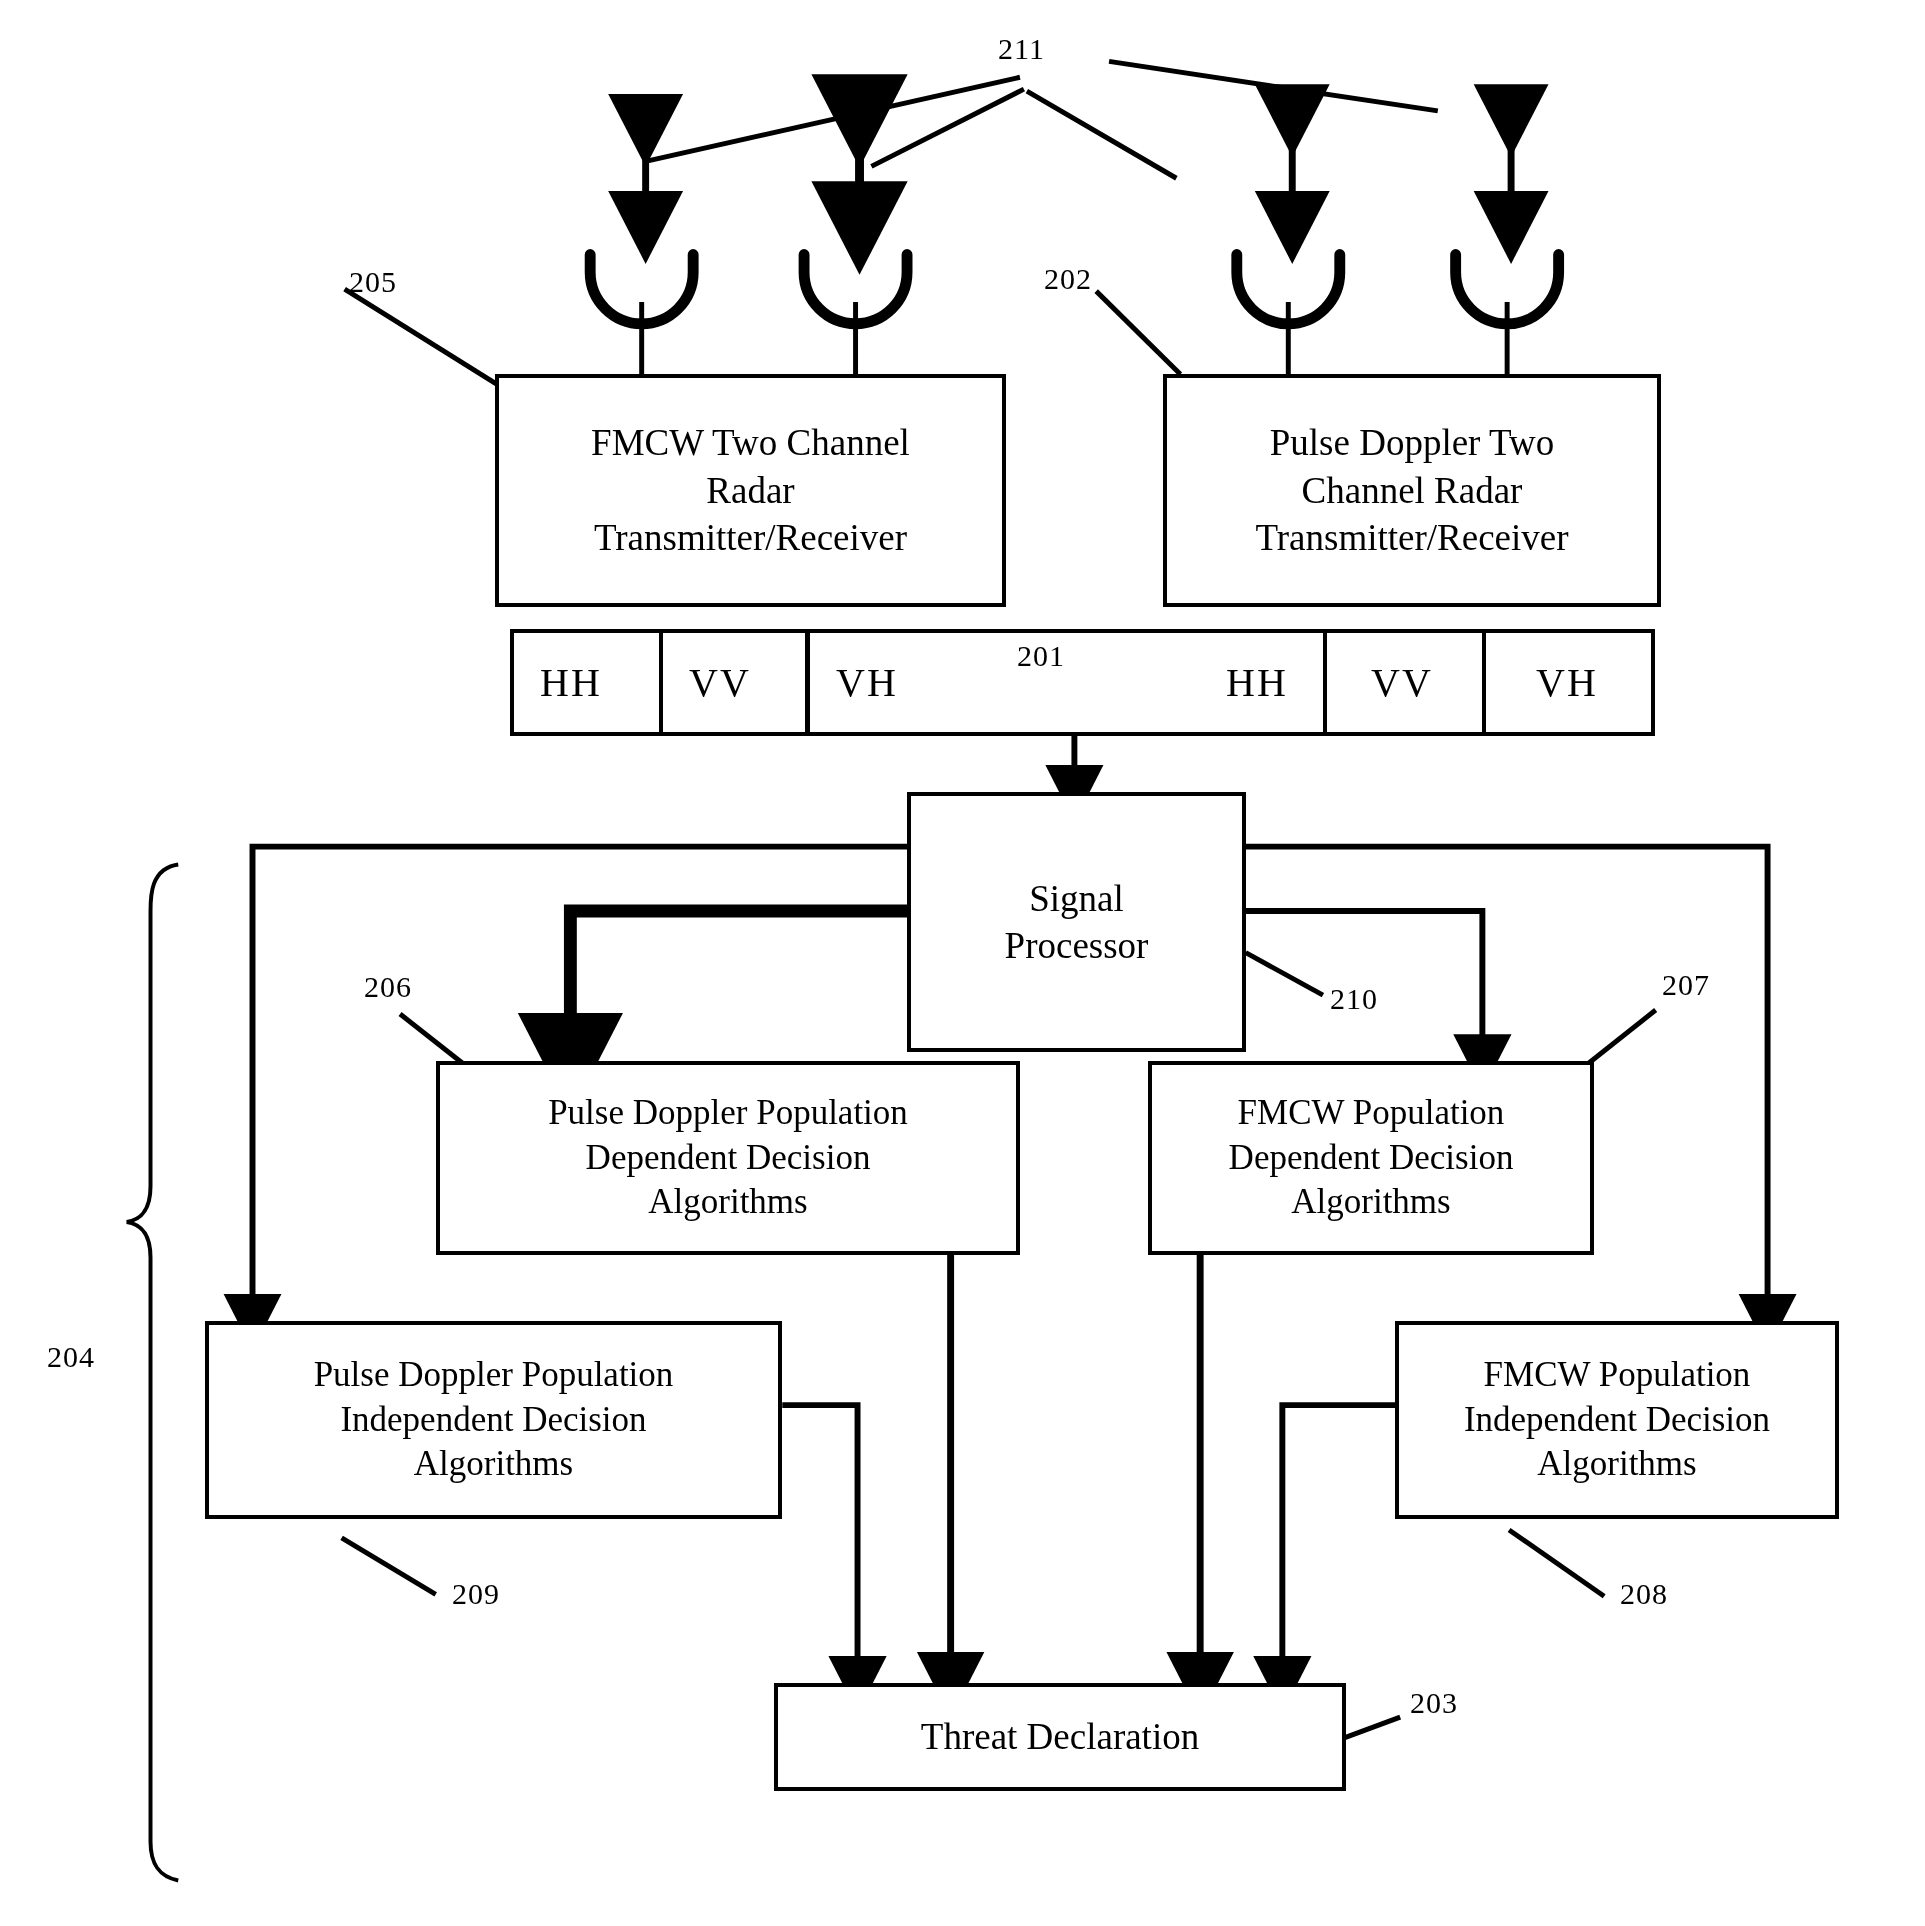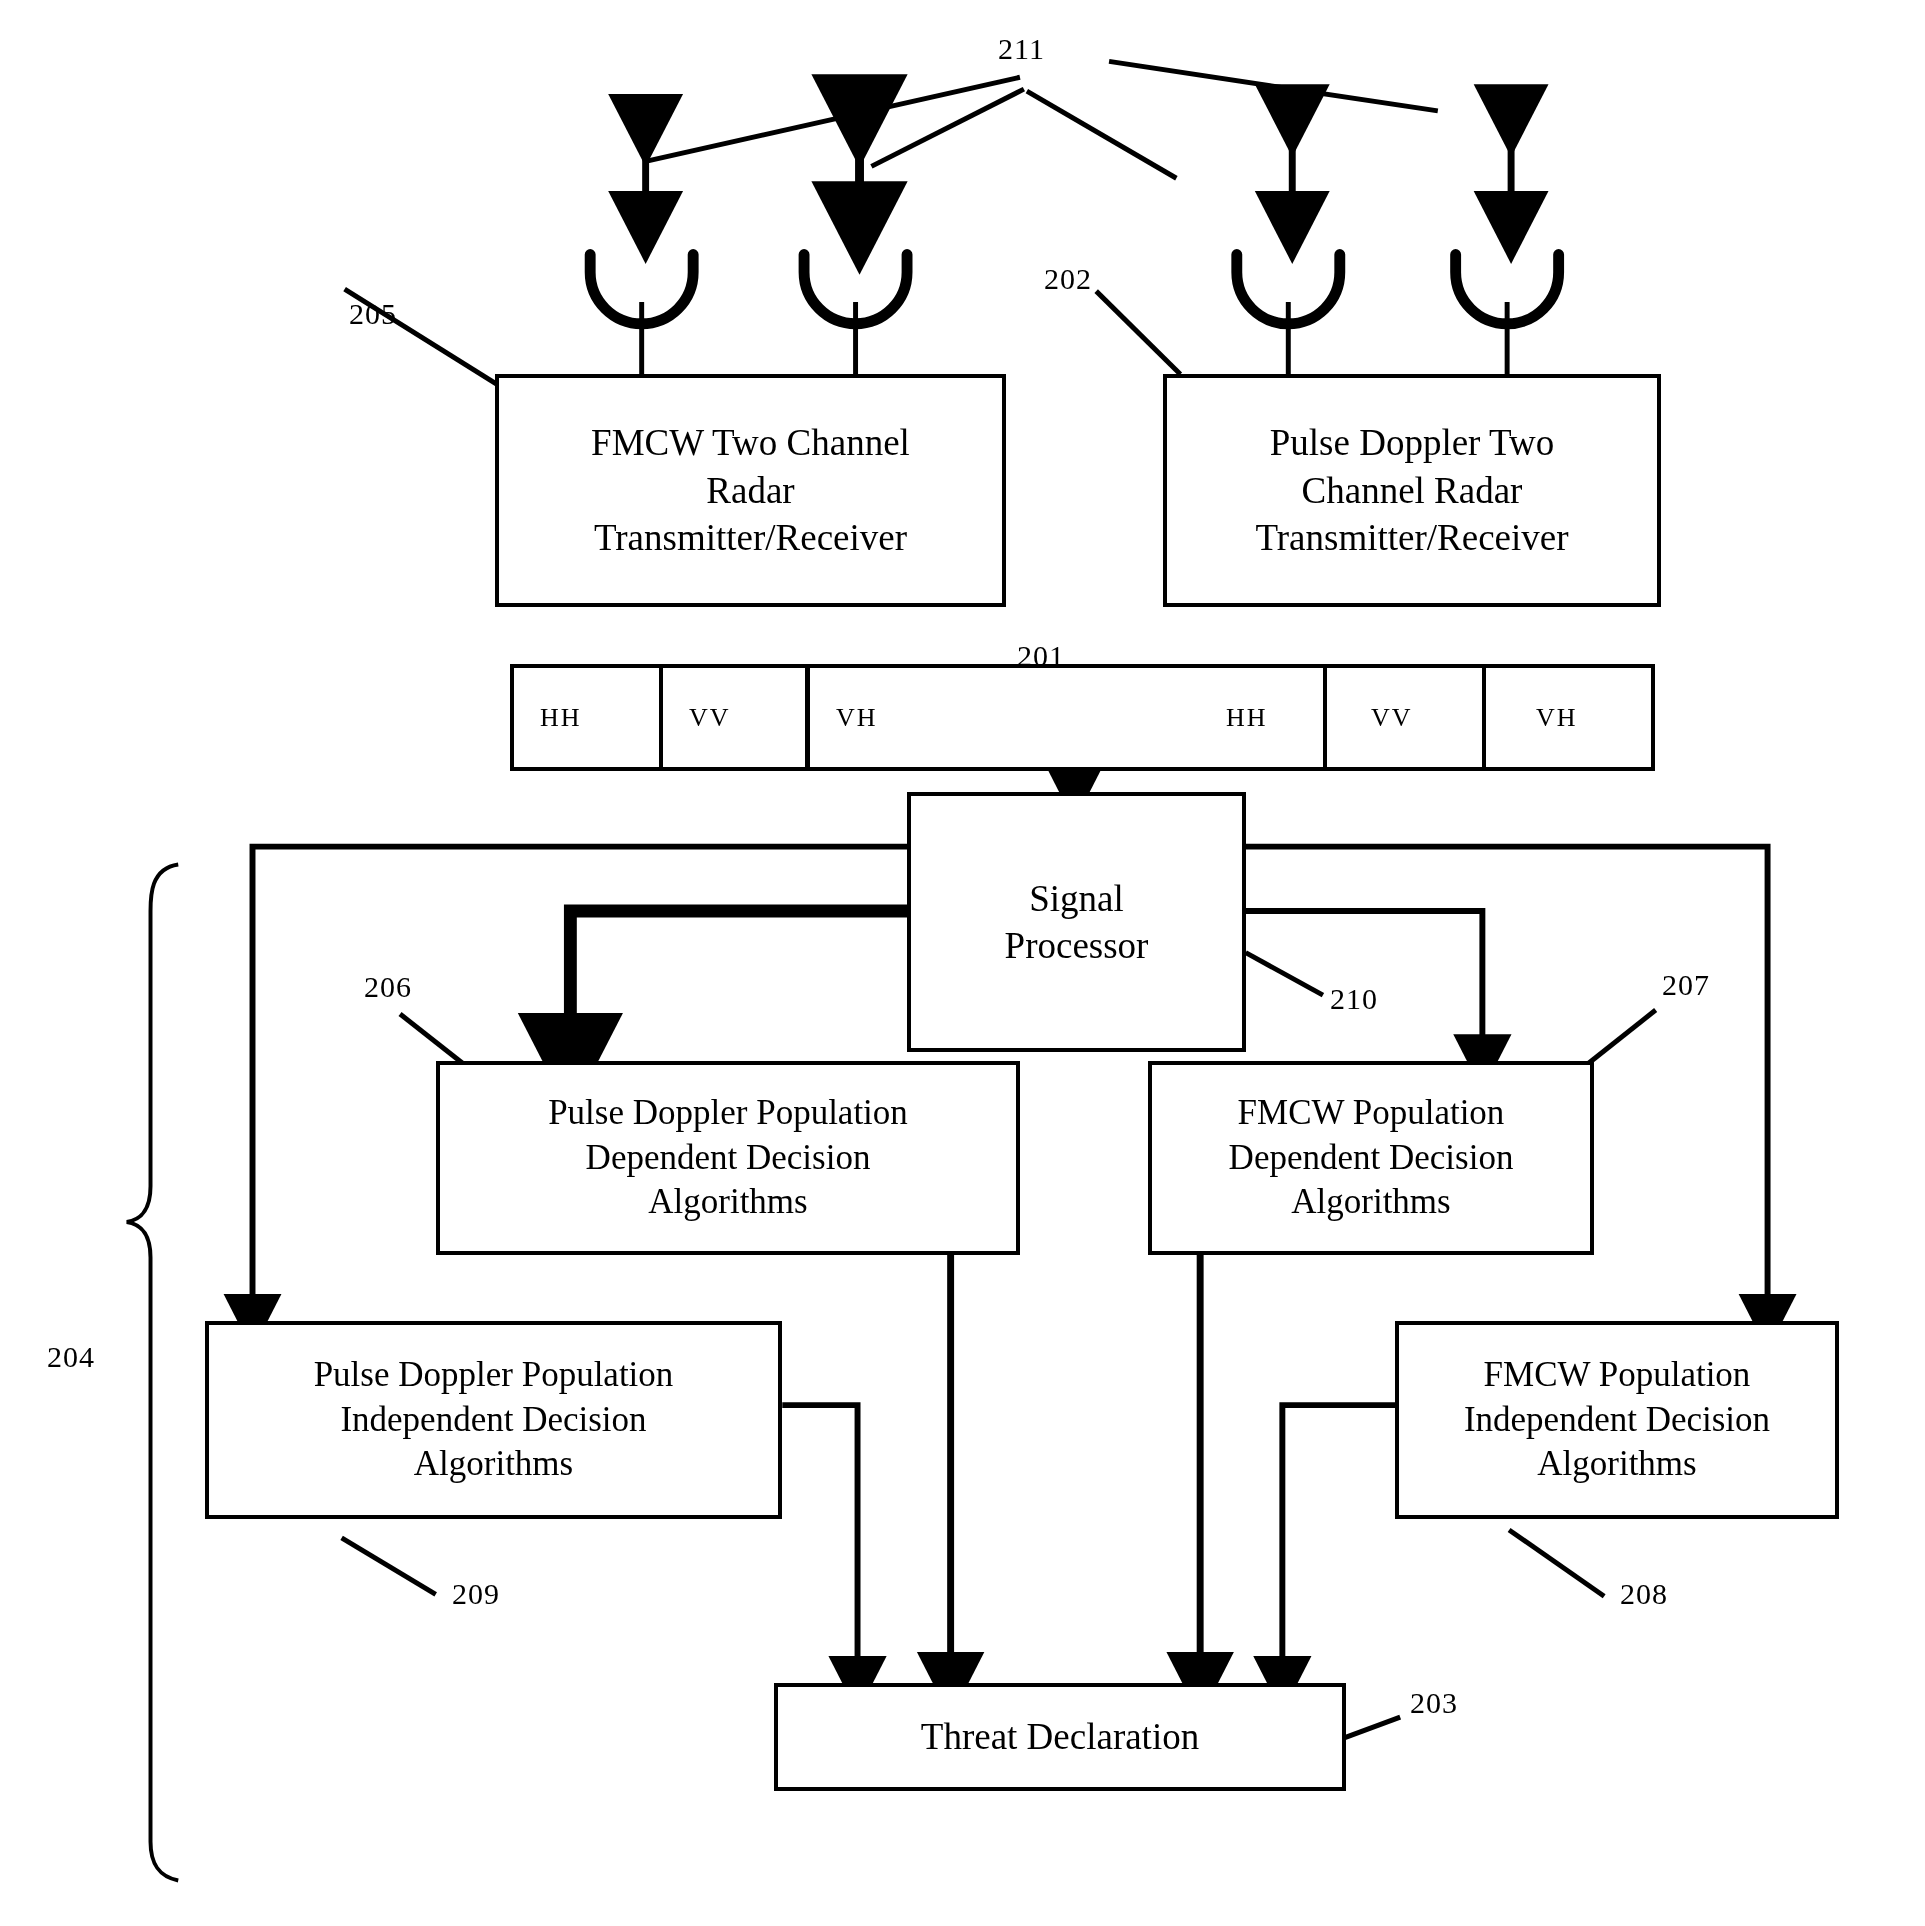--- a/index.html
+++ b/index.html
@@ -14,21 +14,21 @@
   .box span{display:block;padding:0 10px;}
 
   .cell{position:absolute;border:4px solid #000;background:#fff;
         display:flex;align-items:center;box-sizing:border-box;}
   .cell span{display:block;padding-left:26px;letter-spacing:2px;}
 
   .reflabel{position:absolute;font-size:30px;letter-spacing:1px;white-space:nowrap;}
 
   .f36{font-size:37px;}
   .f34{font-size:35px;}
-  .f33{font-size:26px;margin-top:35px;}
+  .f33{font-size:40px;}
 </style>
 </head>
 <body>
 
 <div id="stage">
 
   <svg class="layer" viewBox="0 0 1945 1946">
     <defs>
       <marker id="ah" markerWidth="11" markerHeight="11" refX="4.6" refY="5.5" orient="auto">
         <path d="M0,0.6 L9.6,5.5 L0,10.4 Z" fill="#000"></path>
@@ -207,21 +207,21 @@
       <span>Independent Decision</span>
       <span>Algorithms</span>
     </span>
   </div>
 
   <div class="box f36" style="left:774px;top:1683px;width:572px;height:108px;">
     <span>Threat Declaration</span>
   </div>
 
   <div class="reflabel" style="left:998px;top:32px;">211</div>
-  <div class="reflabel" style="left:349px;top:265px;margin-top:32px;">205</div>
+  <div class="reflabel" style="left:349px;top:265px;">205</div>
   <div class="reflabel" style="left:1044px;top:262px;">202</div>
   <div class="reflabel" style="left:1017px;top:639px;">201</div>
   <div class="reflabel" style="left:1330px;top:982px;">210</div>
   <div class="reflabel" style="left:338px;top:970px;margin-left:26px;">206</div>
   <div class="reflabel" style="left:1662px;top:968px;">207</div>
   <div class="reflabel" style="left:47px;top:1340px;">204</div>
   <div class="reflabel" style="left:452px;top:1577px;">209</div>
   <div class="reflabel" style="left:1620px;top:1577px;">208</div>
   <div class="reflabel" style="left:1410px;top:1686px;">203</div>
 

